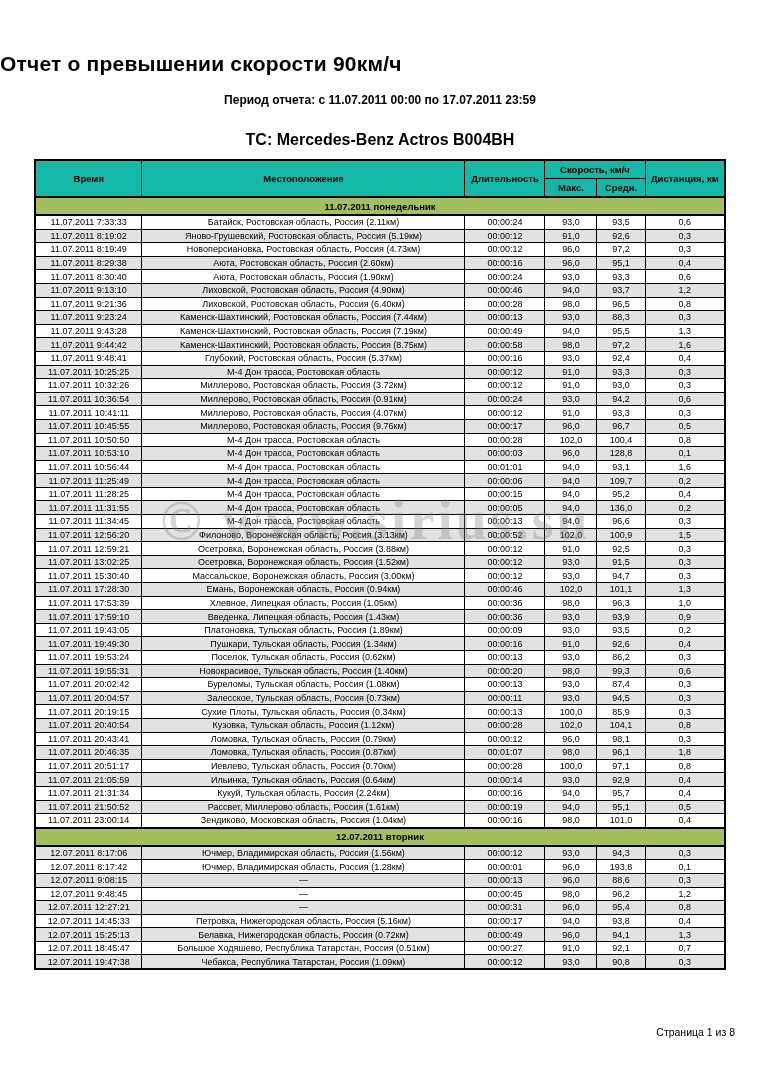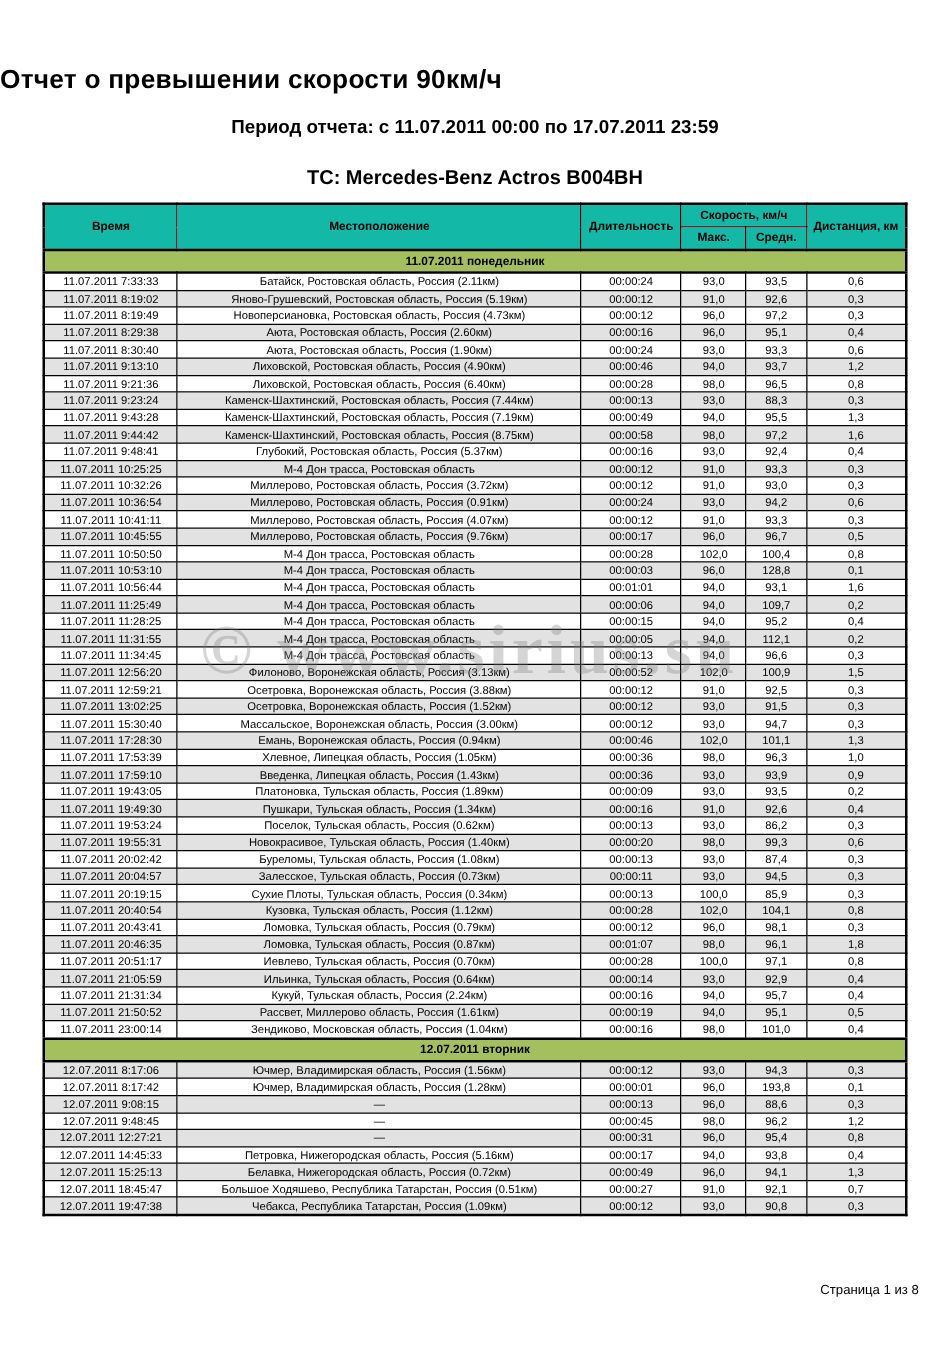--- a/index.html
+++ b/index.html
@@ -14,21 +14,21 @@
   .page-title {
     margin:52px 0 0 0;
     text-align:left;
     font-size:21px;
     font-weight:bold;
     letter-spacing:0.2px;
   }
   .report-period {
     margin-top:17px;
     text-align:center;
-    font-size:15px;
+    font-size:12px;
     font-weight:bold;
   }
   .vehicle-line {
     margin-top:24px;
     text-align:center;
     font-size:16px;
     font-weight:bold;
   }
   table.report-table {
     width:690px;
@@ -285,21 +285,21 @@
         <td>00:00:15</td>
         <td>94,0</td>
         <td>95,2</td>
         <td>0,4</td>
       </tr>
       <tr class="data-row even">
         <td>11.07.2011 11:31:55</td>
         <td>М-4 Дон трасса, Ростовская область</td>
         <td>00:00:05</td>
         <td>94,0</td>
-        <td>112,1</td>
+        <td>136,0</td>
         <td>0,2</td>
       </tr>
       <tr class="data-row odd">
         <td>11.07.2011 11:34:45</td>
         <td>М-4 Дон трасса, Ростовская область</td>
         <td>00:00:13</td>
         <td>94,0</td>
         <td>96,6</td>
         <td>0,3</td>
       </tr>

